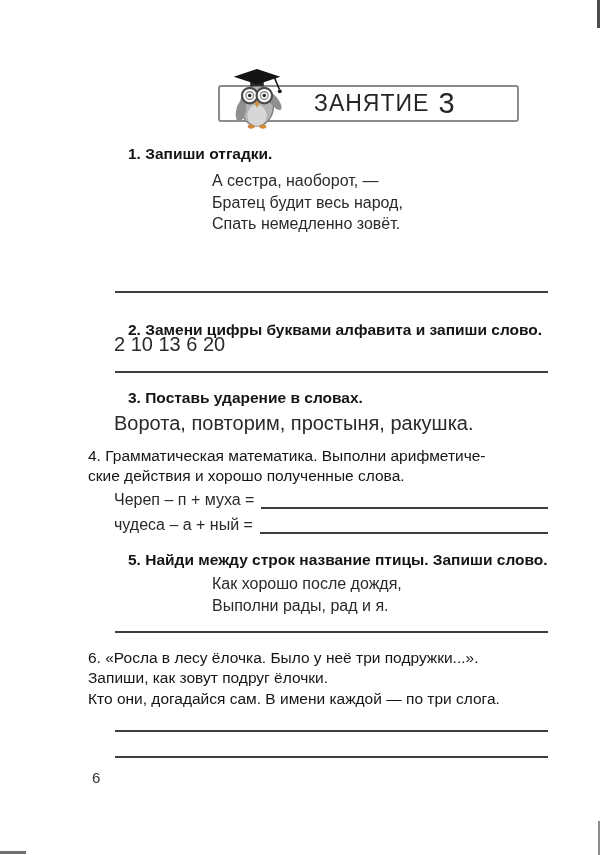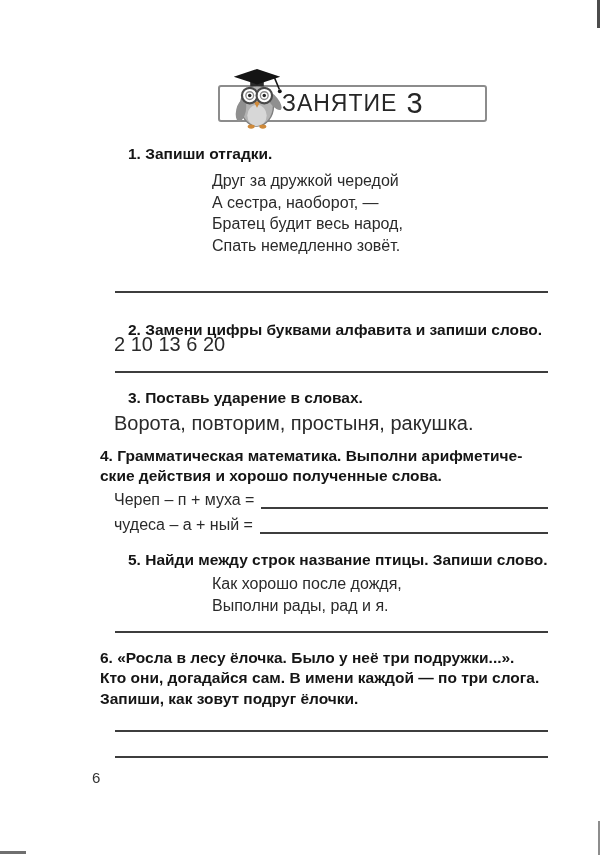--- a/index.html
+++ b/index.html
@@ -5,31 +5,31 @@
   html,body{margin:0;padding:0;background:#fff;}
   .page{
     position:relative; width:600px; height:855px; background:#ffffff;
     font-family:"Liberation Sans", sans-serif; color:#222;
     overflow:hidden;
   }
   
   .header-box{
     position:absolute; left:218px; top:85px; width:203px; height:33px;
     border:2px solid #8c8c8c; border-radius:3px; background:#fff;
-    display:flex; align-items:center; padding-left:62px; box-sizing:content-box;
+    display:flex; align-items:center; padding-left:94px; box-sizing:content-box;
   }
   .lesson-title{font-size:23px; letter-spacing:1px; color:#262626; white-space:nowrap;}
   .lesson-number{font-size:29px; color:#262626; margin-left:9px; line-height:1;}
   .owl{position:absolute; left:225px; top:66px; width:64px; height:64px; z-index:2;}
   
   .ex-heading{
     position:absolute; left:88px; font-weight:700; font-size:15.5px;
     color:#151515; white-space:nowrap; line-height:19px;margin-left:40px;
   }
-  .ex-heading-block{position:absolute; left:100px; font-weight:700; font-size:15.5px;
+  .ex-heading-block{position:absolute; left:88px; font-weight:400; font-size:15.5px;
     color:#151515; line-height:20.4px;}
   .ex-heading-block div{white-space:nowrap;}
   .body-text{position:absolute; left:114px; font-size:20px; color:#2a2a2a; white-space:nowrap;}
   .poem{position:absolute; left:212px; font-size:16px; color:#2a2a2a; line-height:21.6px;}
   .poem div{white-space:nowrap;}
   .answer-line{position:absolute; left:115px; width:433px; height:2px; background:#3d3d3d;}
   .eq-row{position:absolute; left:114px; width:434px; display:flex;}
   .eq-text{font-size:16px; color:#2a2a2a; white-space:pre;}
   .eq-line{flex:1; margin-left:7px; border-bottom:2px solid #3d3d3d;}
   .page-number{position:absolute; left:92px; top:769px; font-size:15px; color:#333;}
@@ -70,21 +70,20 @@
     <line x1="31.5" y1="29.5" x2="32.5" y2="29.5" stroke="#4a4a4a" stroke-width="2"></line>
 
     <polygon points="25,16 39,16 39,21 25,21" fill="#2a2a2a"></polygon>
     <polygon points="32,3 56,11 32,19 8,11" fill="#141414"></polygon>
     <path d="M50,12 L55,24" stroke="#141414" stroke-width="1.6" fill="none"></path>
     <circle cx="55.5" cy="26" r="2" fill="#141414"></circle>
   </svg>
 
   <div class="ex-heading" style="top:144px">1. Запиши отгадки.</div>
   <div class="poem" style="top:170px">
-    <div>Друг за дружкой чередой</div>
     <div>А сестра, наоборот, —</div>
     <div>Братец будит весь народ,</div>
     <div>Спать немедленно зовёт.</div>
   </div>
   <div class="answer-line" style="top:291px"></div>
 
   <div class="ex-heading" style="top:320px">2. Замени цифры буквами алфавита и запиши слово.</div>
   <div class="body-text" style="top:333px">2 10 13 6 20</div>
   <div class="answer-line" style="top:371px"></div>
 
@@ -106,22 +105,22 @@
 
   <div class="ex-heading" style="top:550px">5. Найди между строк название птицы. Запиши слово.</div>
   <div class="poem" style="top:573px">
     <div>Как хорошо после дождя,</div>
     <div>Выполни рады, рад и я.</div>
   </div>
   <div class="answer-line" style="top:631px"></div>
 
   <div class="ex-heading-block" style="top:648px">
     <div>6. «Росла в лесу ёлочка. Было у неё три подружки...».</div>
+    <div>Запиши, как зовут подруг ёлочки.</div>
     <div>Кто они, догадайся сам. В имени каждой — по три слога.</div>
-    <div>Запиши, как зовут подруг ёлочки.</div>
   </div>
   <div class="answer-line" style="top:730px"></div>
   <div class="answer-line" style="top:756px"></div>
 
   <div class="page-number">6</div>
 
   <div class="art-right-top"></div>
   <div class="art-right-bottom"></div>
   <div class="art-bottom-left"></div>
 

